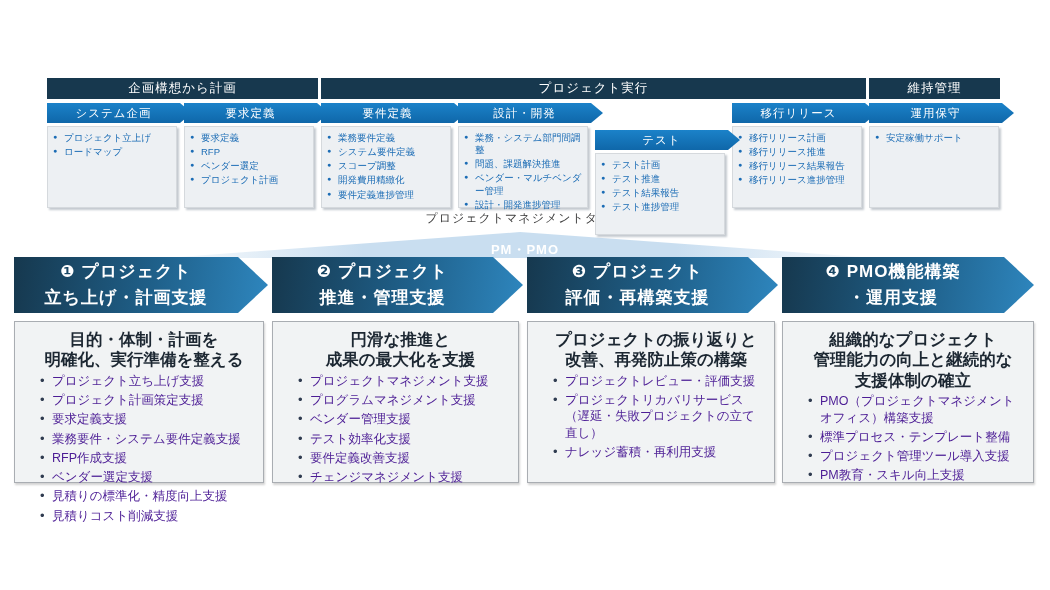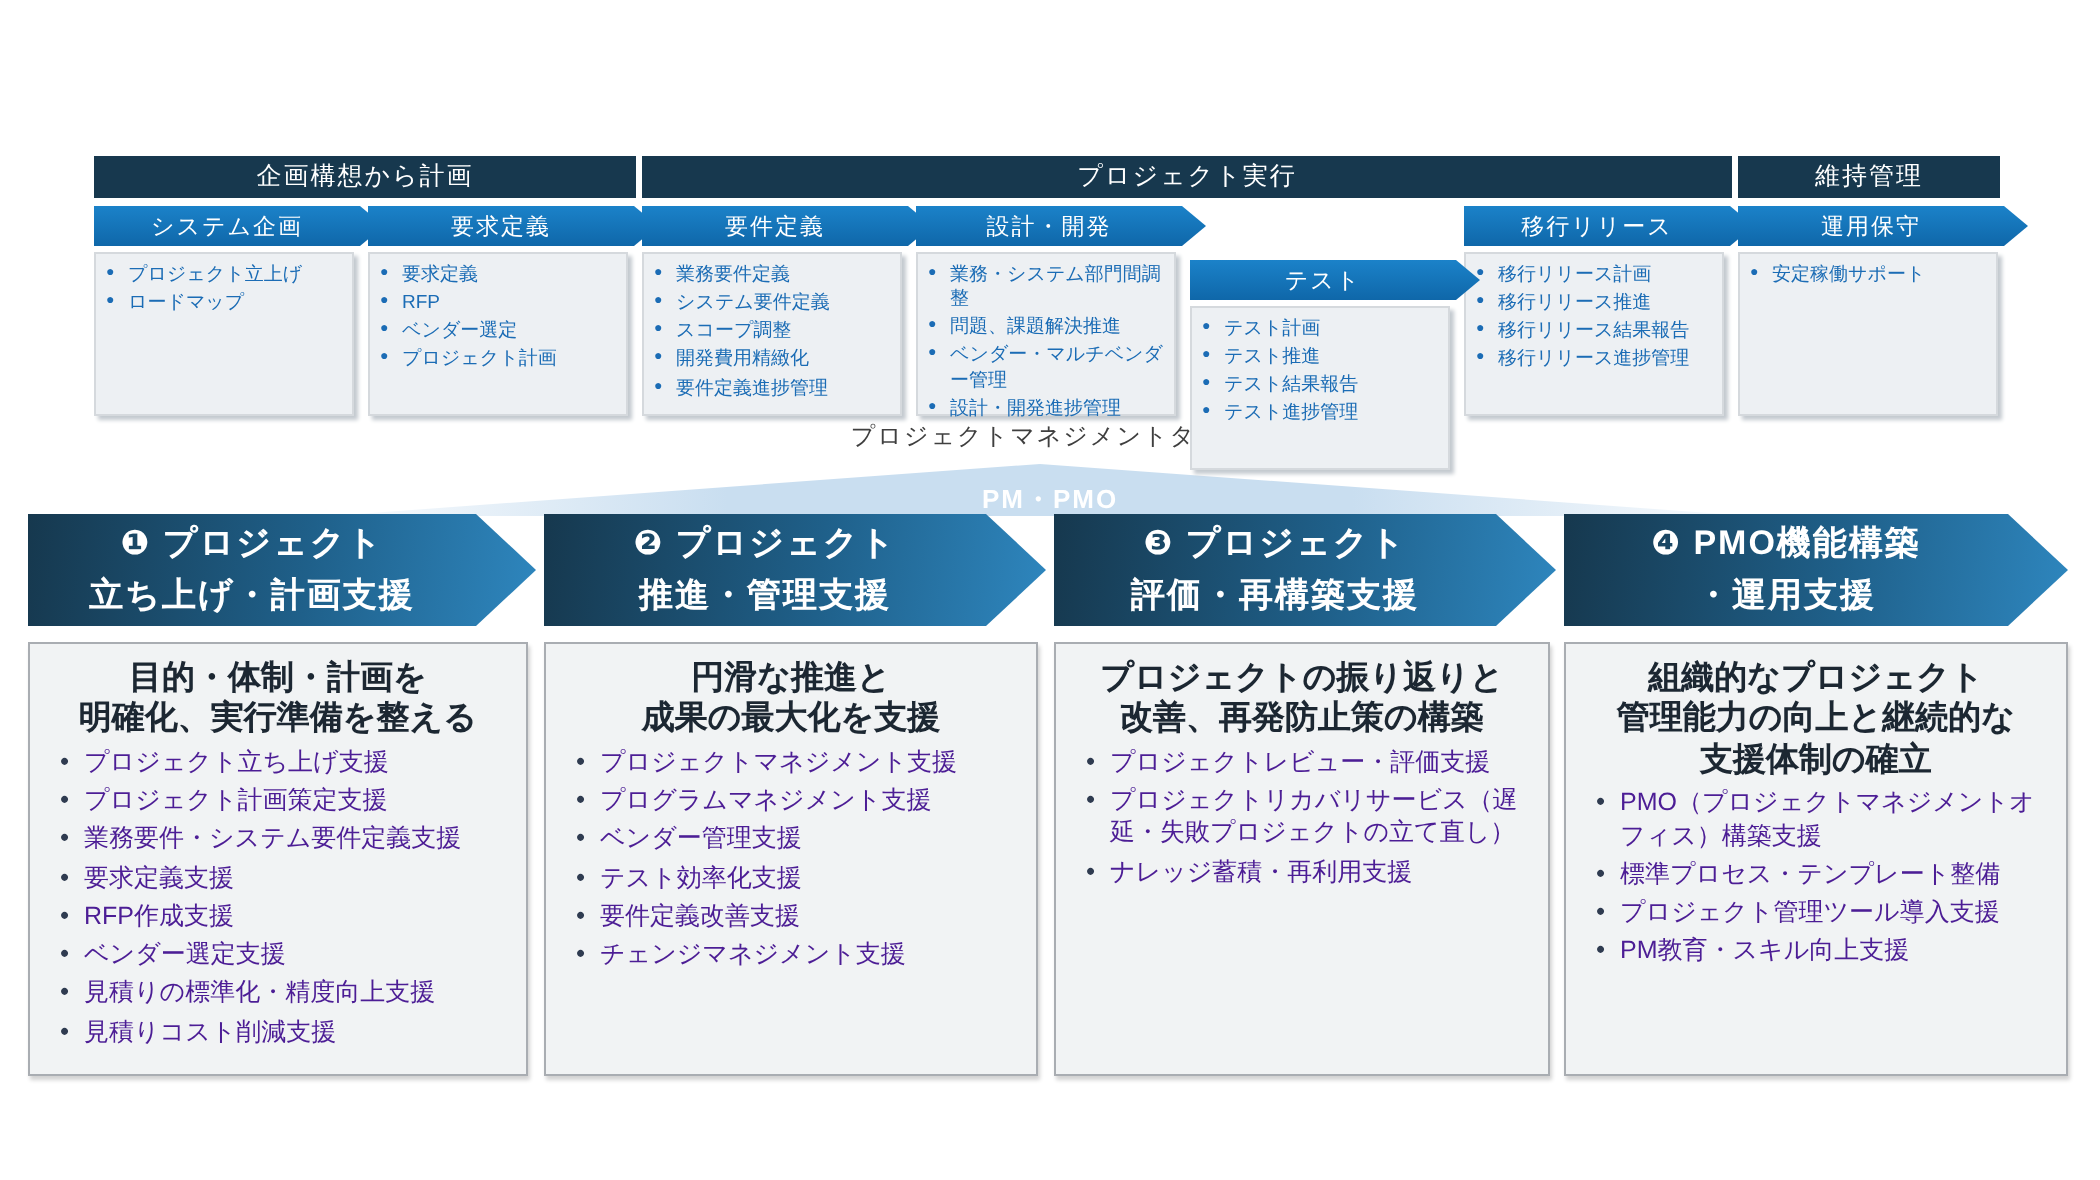--- a/index.html
+++ b/index.html
@@ -56,24 +56,24 @@
     background:linear-gradient(97deg,#16384e 0%,#1f608a 55%,#2e86be 100%);
     clip-path:polygon(0 0,calc(100% - 30px) 0,100% 50%,calc(100% - 30px) 100%,0 100%);
     color:#fff;display:flex;flex-direction:column;align-items:center;justify-content:center;
     padding-right:30px;box-sizing:border-box;
   }
   .svc-arrow .l1,.svc-arrow .l2{
     display:block;font-weight:bold;font-size:17px;line-height:26px;letter-spacing:1px;text-align:center;
   }
   
   .svc-box{
-    position:absolute;top:321px;height:217px;background:#f1f3f4;
+    position:absolute;top:321px;height:162px;background:#f1f3f4;
     border:1px solid #a9adb2;box-sizing:border-box;
     box-shadow:1px 2px 2px rgba(0,0,0,0.18);
-    padding:7px 6px 0 6px;
+    padding:7px 6px 0 16px;
   }
   .svc-heading{
     white-space:pre-line;text-align:center;color:#1c2732;font-weight:bold;
     font-size:16.5px;line-height:1.24;margin-bottom:3px;
   }
   ul.svc-list{margin:2px 0 0 0;padding:0 2px 0 6px;list-style:none;}
   ul.svc-list li{
     position:relative;color:#4c1d95;font-size:12.5px;line-height:1.3;
     padding-left:15px;margin-bottom:3px;
   }
@@ -197,22 +197,22 @@
   <div class="svc-arrow" style="left:14px;width:254px;">
     <span class="l1">❶ プロジェクト</span>
     <span class="l2">立ち上げ・計画支援</span>
   </div>
   <div class="svc-box" style="left:14px;width:250px;">
     <div class="svc-heading">目的・体制・計画を
 明確化、実行準備を整える</div>
     <ul class="svc-list">
         <li>プロジェクト立ち上げ支援</li>
         <li>プロジェクト計画策定支援</li>
+        <li>要求定義支援</li>
         <li>業務要件・システム要件定義支援</li>
-        <li>要求定義支援</li>
         <li>RFP作成支援</li>
         <li>ベンダー選定支援</li>
         <li>見積りの標準化・精度向上支援</li>
         <li>見積りコスト削減支援</li>
       </ul>
   </div>
 
   <div class="svc-arrow" style="left:272px;width:251px;">
     <span class="l1">❷ プロジェクト</span>
     <span class="l2">推進・管理支援</span>

